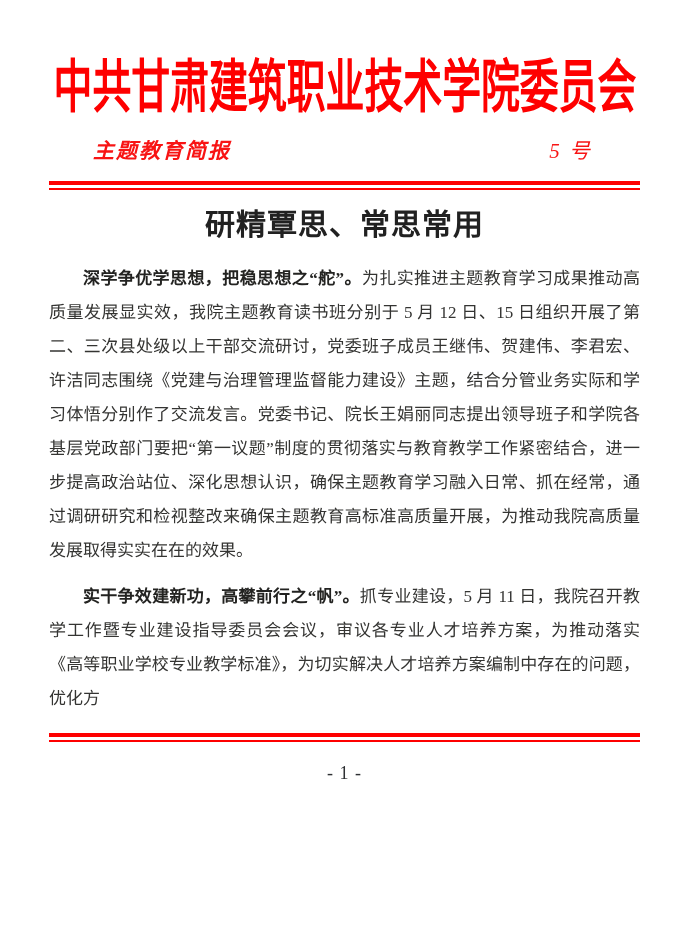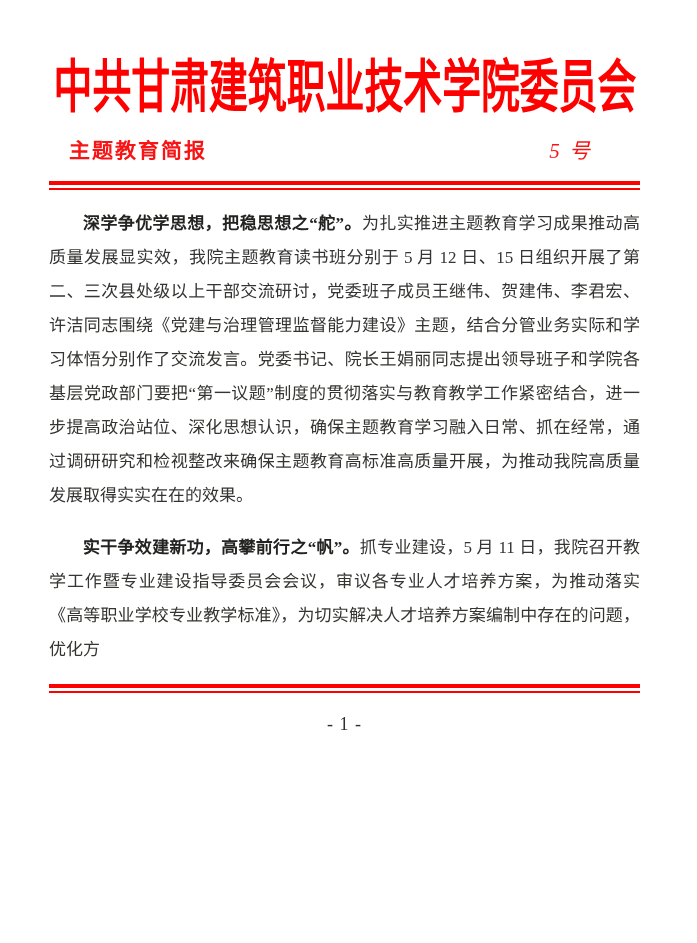--- a/index.html
+++ b/index.html
@@ -40,22 +40,24 @@
     margin-top: 17px;
     padding: 0 48px 0 20px;
     display: flex;
     justify-content: space-between;
     align-items: baseline;
     color: #f81414;
     font-size: 21px;
     line-height: 28px;
   }
   .brief-row .bulletin {
+    font-style: italic;
     font-weight: bold;
     letter-spacing: 2px;
+    margin-left: 24px;
   }
   .brief-row .issue {
     font-style: italic;
     letter-spacing: 2px;
   }
   
   .rule-pair { margin-top: 16px; }
   .rule-pair .thick { height: 4px; background: #fe0000; }
   .rule-pair .thin  { height: 2px; background: #fe0000; margin-top: 3px; }
   .rule-pair.bottom { margin-top: 17px; }
@@ -82,21 +84,21 @@
     margin-top: 17px;
     font-size: 17px;
     line-height: 34px;
     color: #343432;
     text-align: justify;
   }
   .body-text p {
     margin: 0;
     text-indent: 2em;
   }
-  .body-text p + p { margin-top: 18px; }
+  .body-text p + p { margin-top: 12px; }
   .body-text .lead {
     font-weight: bold;
     color: #232321;
   }
   
   .page-number {
     margin-top: 21px;
     text-align: center;
     font-size: 18px;
     color: #2e3033;
@@ -116,20 +118,21 @@
     <span class="bulletin">主题教育简报</span>
     <span class="issue">5 号</span>
   </div>
 
   <div class="rule-pair top">
     <div class="thick"></div>
     <div class="thin"></div>
   </div>
 
   <div class="doc-title">
+    <div class="t1">研精覃思、常思常用</div>
   </div>
 
   <div class="body-text">
     <p><span class="lead">深学争优学思想，把稳思想之“舵”。</span><span>为扎实推进主题教育学习成果推动高质量发展显实效，我院主题教育读书班分别于 5 月 12 日、15 日组织开展了第二、三次县处级以上干部交流研讨，党委班子成员王继伟、贺建伟、李君宏、许洁同志围绕《党建与治理管理监督能力建设》主题，结合分管业务实际和学习体悟分别作了交流发言。党委书记、院长王娟丽同志提出领导班子和学院各基层党政部门要把“第一议题”制度的贯彻落实与教育教学工作紧密结合，进一步提高政治站位、深化思想认识，确保主题教育学习融入日常、抓在经常，通过调研研究和检视整改来确保主题教育高标准高质量开展，为推动我院高质量发展取得实实在在的效果。</span></p>
     <p><span class="lead">实干争效建新功，高攀前行之“帆”。</span><span>抓专业建设，5 月 11 日，我院召开教学工作暨专业建设指导委员会会议，审议各专业人才培养方案，为推动落实《高等职业学校专业教学标准》，为切实解决人才培养方案编制中存在的问题，优化方</span></p>
   </div>
 
   <div class="rule-pair bottom">
     <div class="thick"></div>
     <div class="thin"></div>

